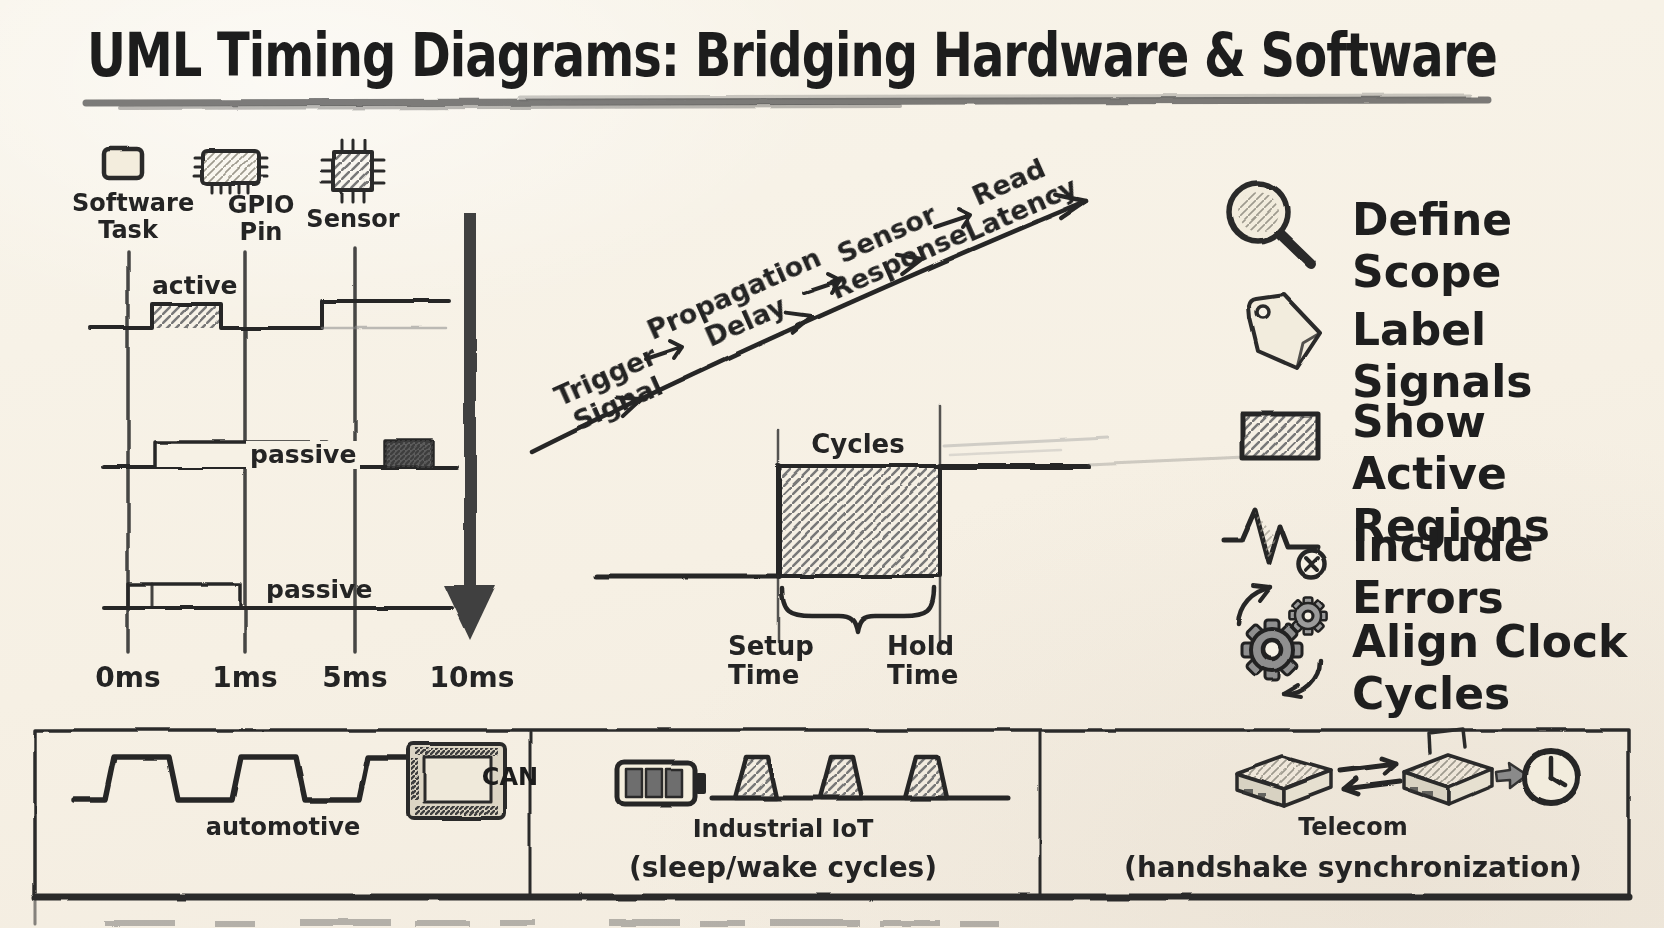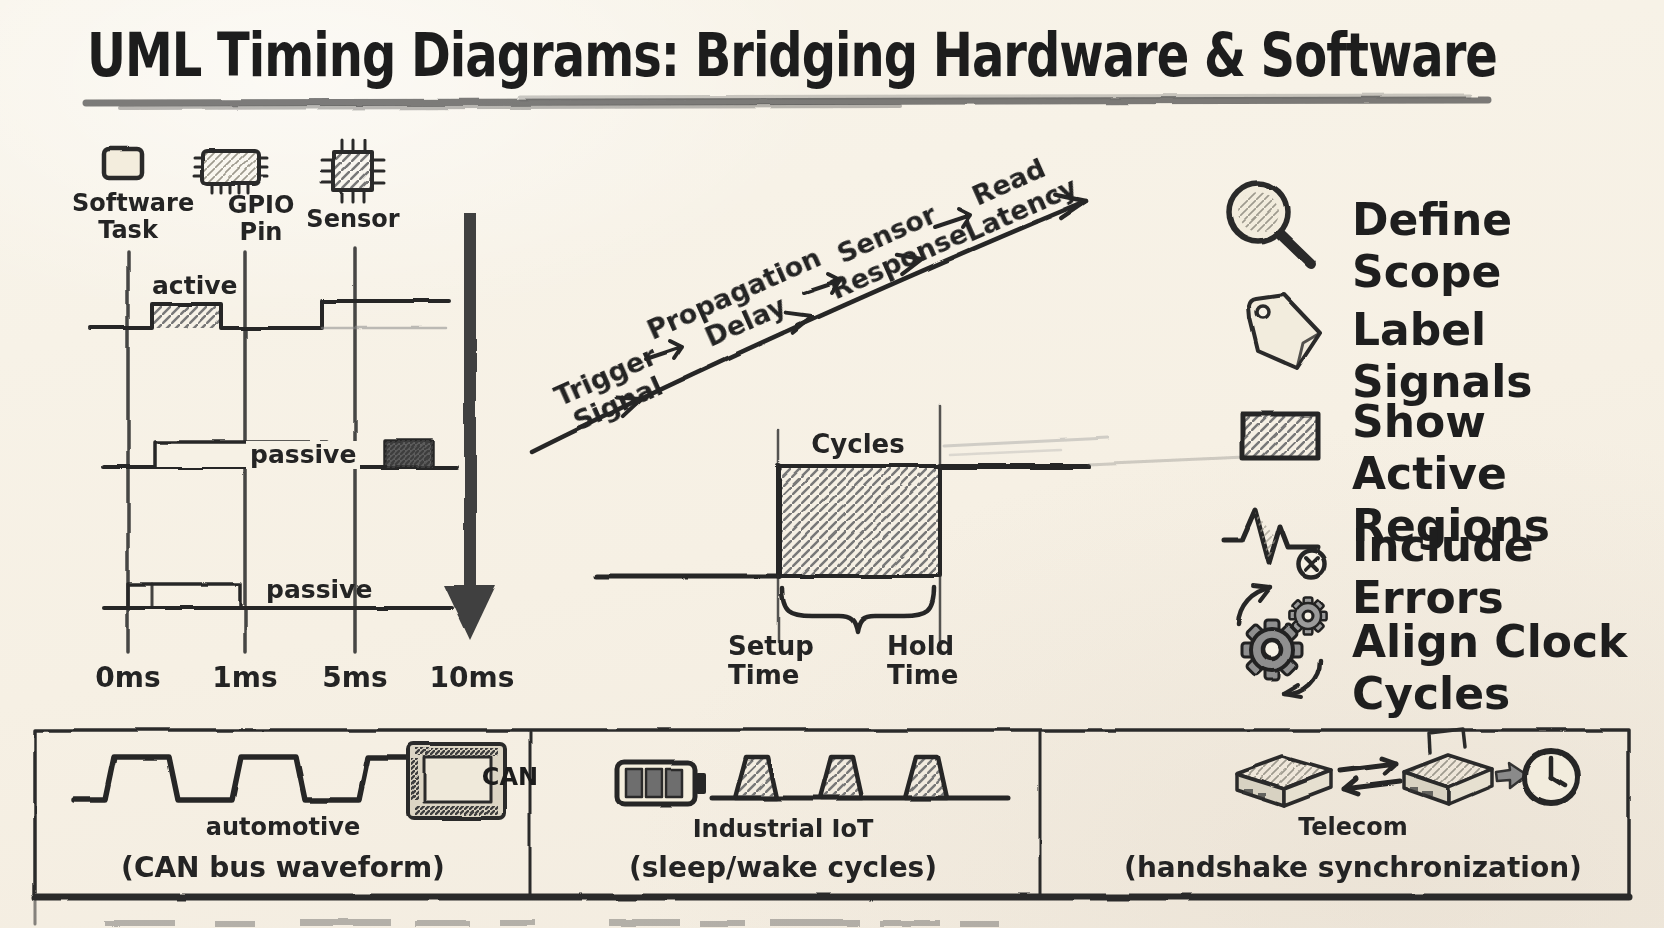--- a/index.html
+++ b/index.html
@@ -317,19 +317,18 @@
 
 <span class="lbl check" style="left:1352px;top:194px;">Define Scope</span>
 <span class="lbl check" style="left:1352px;top:304px;">Label Signals</span>
 <span class="lbl check" style="left:1352px;top:396px;width:235px;">Show Active Regions</span>
 <span class="lbl check" style="left:1352px;top:520px;">Include Errors</span>
 <span class="lbl check" style="left:1352px;top:616px;">Align Clock Cycles</span>
 
 <span class="lbl chip-txt" style="left:424px;top:764px;width:76px;padding-left:48px;">CAN</span>
 
 <span class="lbl panel-title" style="left:113px;top:814px;width:340px;">automotive</span>
-<span class="lbl panel-sub" style="left:93px;top:852px;width:380px;">(CAN bus waveform)</span>
 <span class="lbl panel-title" style="left:613px;top:816px;width:340px;">Industrial IoT</span>
 <span class="lbl panel-sub" style="left:593px;top:852px;width:380px;">(sleep/wake cycles)</span>
 <span class="lbl panel-title" style="left:1183px;top:814px;width:340px;">Telecom</span>
 <span class="lbl panel-sub" style="left:1123px;top:852px;width:460px;">(handshake synchronization)</span>
 
 </div>
 
 </body></html>

